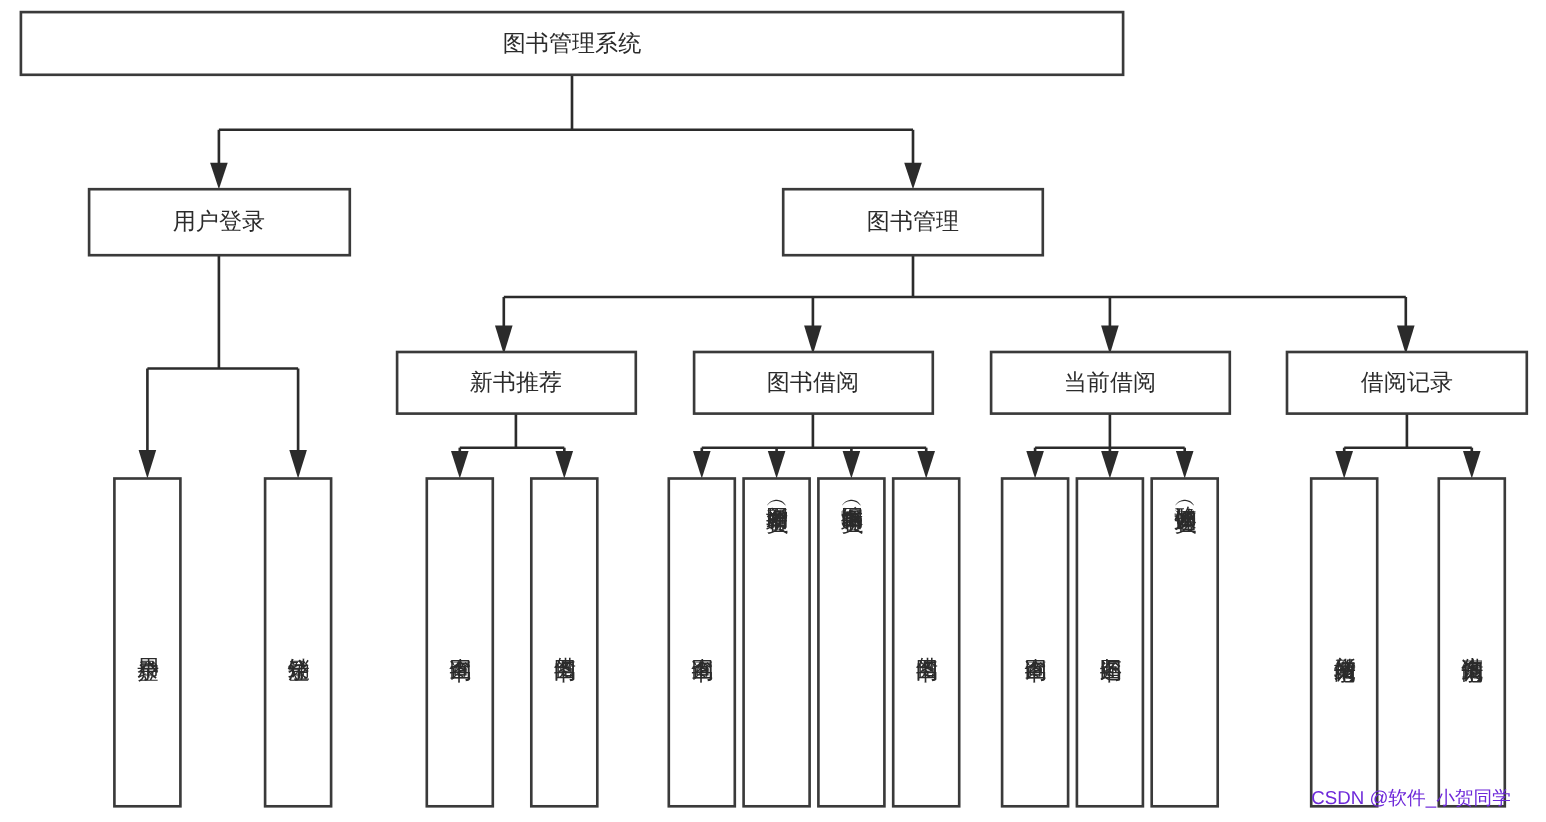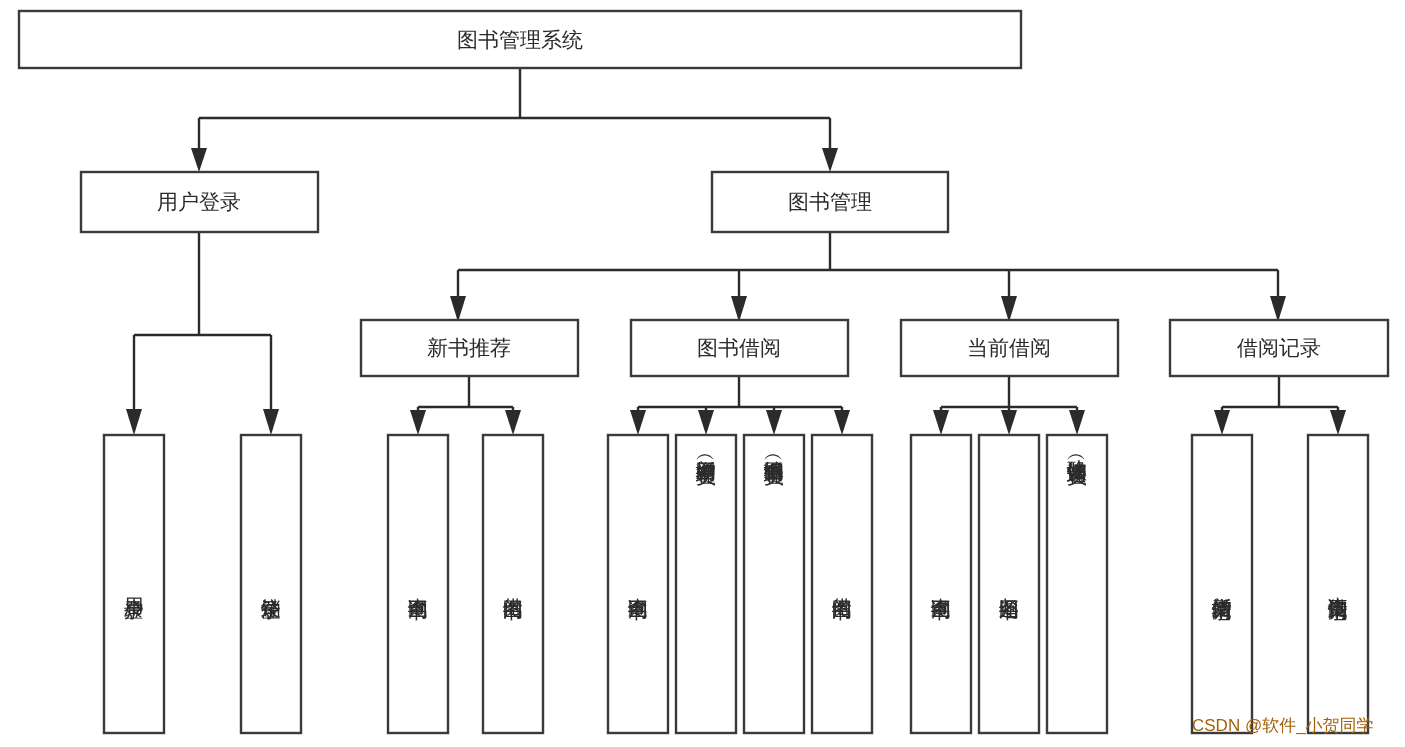--- a/index.html
+++ b/index.html
@@ -65,21 +65,21 @@
     letter-spacing: 1px;
     white-space: nowrap;
     text-align: center;
   }
   .watermark {
     position: absolute;
     left: 1192px;
     top: 714px;
     font-family: "Liberation Sans", "DejaVu Sans", sans-serif;
     font-size: 17px;
-    color: #a16207;
+    color: #6d28d9;
     white-space: nowrap;
     pointer-events: none;
   }
 </style>
 </head>
 <body>
 
 <div id="diagram-root">
 
   <svg class="flow-svg" viewBox="0 0 1405 747" xmlns="http://www.w3.org/2000/svg">

